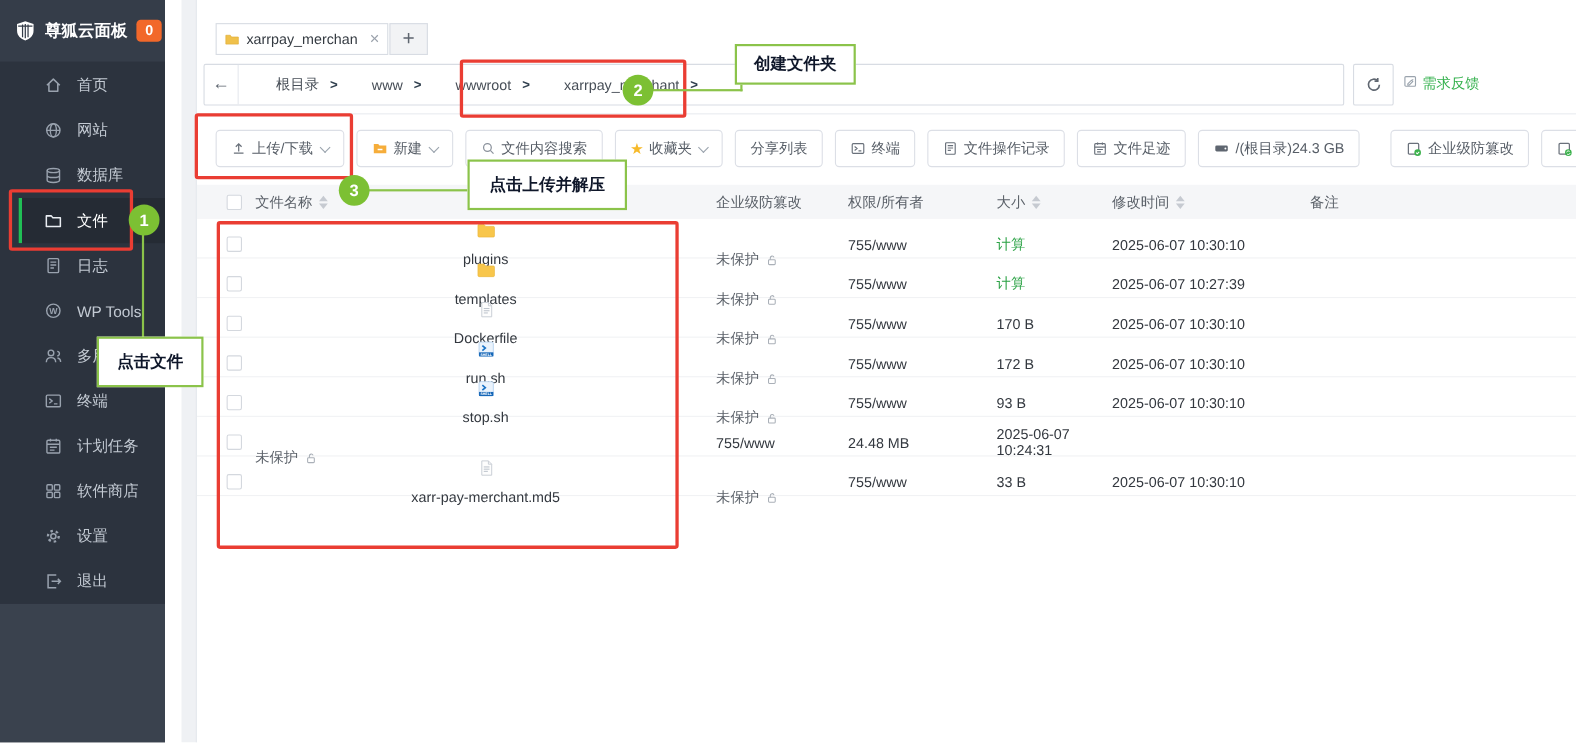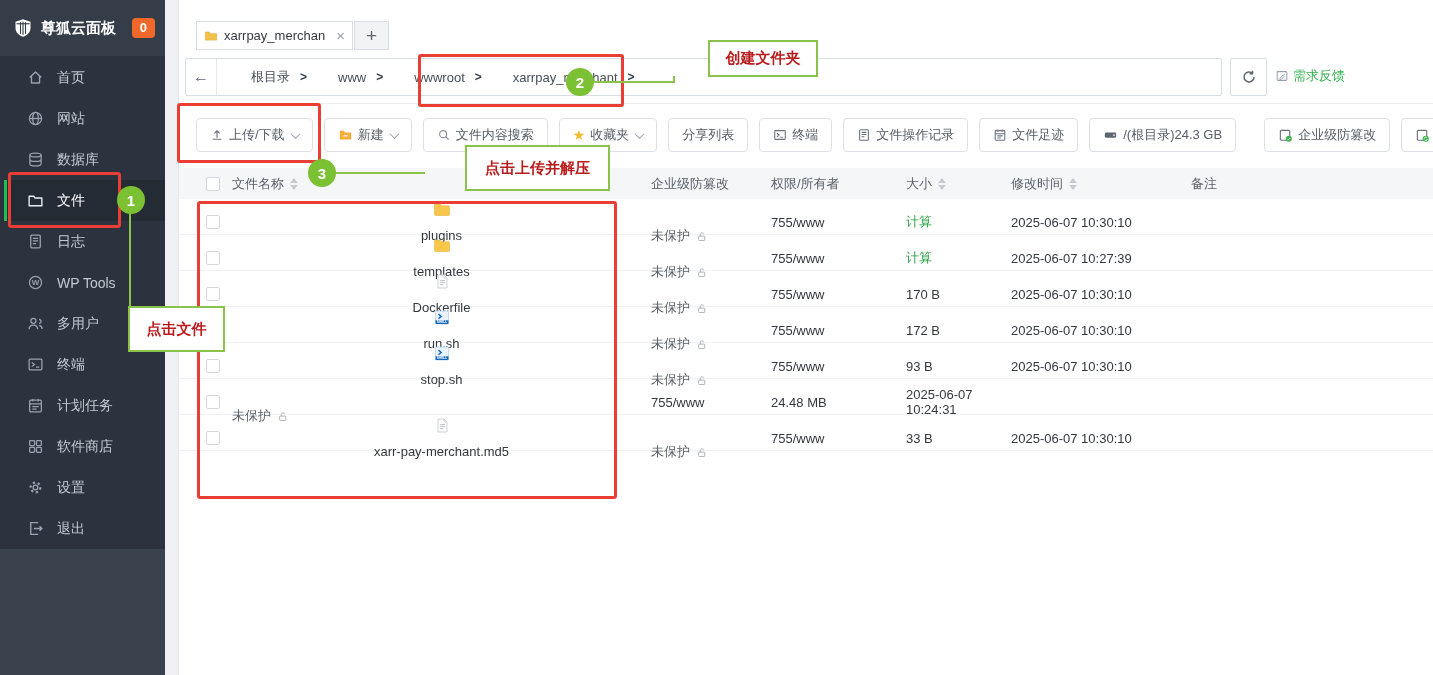--- a/index.html
+++ b/index.html
@@ -1,24 +1,24 @@
 <!DOCTYPE html>
 <html><head>
 <meta charset="utf-8">
 <style>
   html,body{margin:0;padding:0;}
   body{width:1433px;height:675px;position:relative;overflow:hidden;background:#fff;
        font-family:"Liberation Sans","DejaVu Sans",sans-serif;}
   svg{display:block}
   
-  .sidebar{position:absolute;left:0;top:0;width:165px;height:675px;background:#2c333e;}
+  .sidebar{position:absolute;left:0;top:0;width:150px;height:675px;background:#2c333e;}
   .logo-row{height:56px;background:#353d49;display:flex;align-items:center;padding:0 10px 0 13px;gap:8px;}
   .logo-title{color:#fff;font-size:15px;font-weight:bold;flex:1;white-space:nowrap;}
   .badge{background:#f2682a;color:#fff;font-size:13px;font-weight:bold;border-radius:4px;padding:2px 8px;line-height:16px;}
-  .nav{position:absolute;top:57px;left:4px;right:0;}
+  .nav{position:absolute;top:57px;left:17px;right:0;}
   .nav-item{height:41px;display:flex;align-items:center;padding-left:23px;gap:13px;color:#c3cad3;font-size:14px;cursor:pointer;position:relative;}
   .nav-item .nic{width:17px;height:17px;color:#99a2ae;flex:0 0 auto;}
   .nav-item.active{background:#252b34;color:#fff;}
   .nav-item.active::before{content:"";position:absolute;left:0;top:0;bottom:0;width:3px;background:#20bf55;}
   .nav-item.active .nic{color:#e9edf2;}
   .sidebar-bottom{position:absolute;left:0;right:0;top:549px;bottom:0;background:#3a424e;}
   .gapstrip{position:absolute;left:165px;top:0;width:13px;height:675px;background:#eff1f4;border-right:1px solid #e3e7ec;}
   
   .content{position:absolute;left:179px;top:0;right:0;height:675px;background:#fff;}
   .tab{position:absolute;left:17px;top:21px;width:157px;height:29px;border:1px solid #d8dce3;background:#fff;
@@ -29,21 +29,21 @@
        color:#5f6670;font-size:19px;display:flex;align-items:center;justify-content:center;box-sizing:border-box;cursor:pointer;}
   .path-box{position:absolute;left:6px;top:58px;width:1037px;height:38px;border:1px solid #d8dce3;border-radius:2px;
        display:flex;align-items:center;box-sizing:border-box;background:#fff;}
   .back-cell{width:31px;align-self:stretch;border-right:1px solid #e6e9ee;display:flex;align-items:center;justify-content:center;
        color:#5f6670;font-size:16px;cursor:pointer;background:none;border-top:none;border-left:none;border-bottom:none;padding:0;}
   .bc{display:flex;align-items:center;gap:10px;padding-left:13px;font-size:13px;color:#474e57;}
   .bc-item{cursor:pointer;margin-left:21px;}
   .bc-sep{color:#31404f;font-weight:bold;font-size:12px;}
   .refresh-btn{position:absolute;left:1051px;top:58px;width:37px;height:38px;border:1px solid #d8dce3;border-radius:2px;background:#fff;
        display:flex;align-items:center;justify-content:center;cursor:pointer;padding:0;}
-  .feedback{position:absolute;left:1096px;top:67px;display:flex;align-items:center;gap:4px;color:#33b04c;font-size:13px;cursor:pointer;}
+  .feedback{position:absolute;left:1096px;top:67px;display:flex;gap:4px;color:#33b04c;font-size:13px;cursor:pointer;}
   .content-sep{position:absolute;left:0;right:0;top:103px;height:1px;background:#e9ebef;}
   
   .toolbar{position:absolute;left:17px;right:18px;top:118px;height:34px;display:flex;align-items:center;gap:11px;}
   .tbtn{height:34px;border:1px solid #dcdfe6;border-radius:4px;background:#fff;display:flex;align-items:center;gap:5px;
        padding:0 13px;font-size:13px;color:#565d66;box-sizing:border-box;white-space:nowrap;cursor:pointer;font-family:inherit;}
   .caret{width:6px;height:6px;border-right:1.4px solid #9aa3ad;border-bottom:1.4px solid #9aa3ad;transform:rotate(45deg) translate(-1px,-1px);margin-left:2px;}
   .tdivider{width:1px;height:22px;background:#e2e5ea;margin:0 3px;}
   .tbtn.sync{margin-left:auto;}
   .star{color:#f7ba2a;font-size:14px;line-height:1;}
   
@@ -60,22 +60,22 @@
   .sorts .up{border-bottom:5px solid #c6cad1;}
   .sorts .dn{border-top:5px solid #c6cad1;}
   .c-name{display:flex;align-items:center;gap:10px;flex-direction:column;}
   .fname{cursor:pointer;}
   .c-tamper{display:flex;align-items:center;gap:5px;color:#5a6068;margin-top:28px;}
   .size-link{color:#2ba245;cursor:pointer;}
   
   .hl{position:absolute;border:3px solid #ea3d33;border-radius:3px;pointer-events:none;z-index:50;}
   .gcircle{position:absolute;width:28px;height:28px;border-radius:50%;background:#7cc033;color:#fff;font-size:15px;font-weight:bold;
        display:flex;align-items:center;justify-content:center;z-index:60;pointer-events:none;}
-  .gtip{position:absolute;border:2px solid #8bc34a;background:#fff;color:#b91c1c;font-size:15px;font-weight:bold;
-       display:flex;align-items:center;justify-content:center;z-index:60;pointer-events:none;box-sizing:border-box;margin-left:40px;}
+  .gtip{position:absolute;border:2px solid #8bc34a;background:#fff;color:#0f172a;font-size:15px;font-weight:bold;
+       display:flex;align-items:center;justify-content:center;z-index:60;pointer-events:none;box-sizing:border-box;}
   .gline{position:absolute;background:#8bc34a;z-index:55;pointer-events:none;}
 </style>
 </head>
 <body>
 
 <aside class="sidebar">
   <div class="logo-row">
     <span>
       <svg width="20" height="20" viewBox="0 0 16 16">
           <path d="M8 1 L14 3 V8 c0 3.6-2.7 6-6 7 C4.7 14 2 11.6 2 8 V3 Z" fill="#fff"></path>

